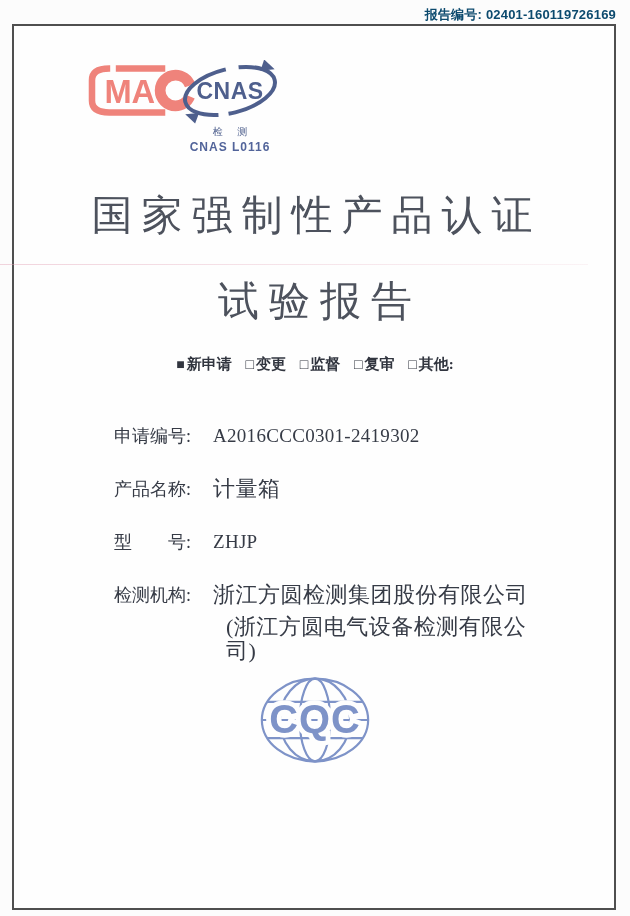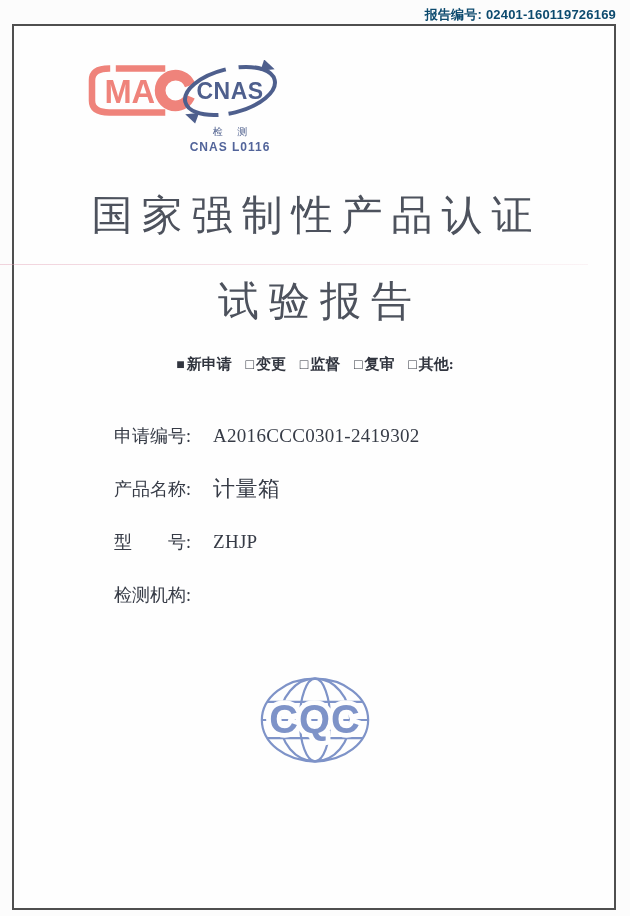--- a/index.html
+++ b/index.html
@@ -130,20 +130,24 @@
   <div class="row">
     <span class="label">产品名称: </span>
     <span class="value">计量箱</span>
   </div>
   <div class="row">
     <span class="label">型　　号: </span>
     <span class="value latin">ZHJP</span>
   </div>
   <div class="row">
     <span class="label">检测机构: </span>
+    <span class="value">
+      <span>浙江方圆检测集团股份有限公司</span>
+      <span class="line2">(浙江方圆电气设备检测有限公司)</span>
+    </span>
   </div>
 </div>
 
 <div class="cqc-block">
   <svg width="112" height="88" viewBox="0 0 118 92">
     <g fill="none" stroke="#7e93c8" stroke-width="2.3">
       <ellipse cx="59" cy="46" rx="56" ry="43.5"></ellipse>
       <ellipse cx="59" cy="46" rx="37" ry="43.5"></ellipse>
       <ellipse cx="59" cy="46" rx="16" ry="43.5"></ellipse>
       <line x1="8.6" y1="27" x2="109.4" y2="27"></line>

